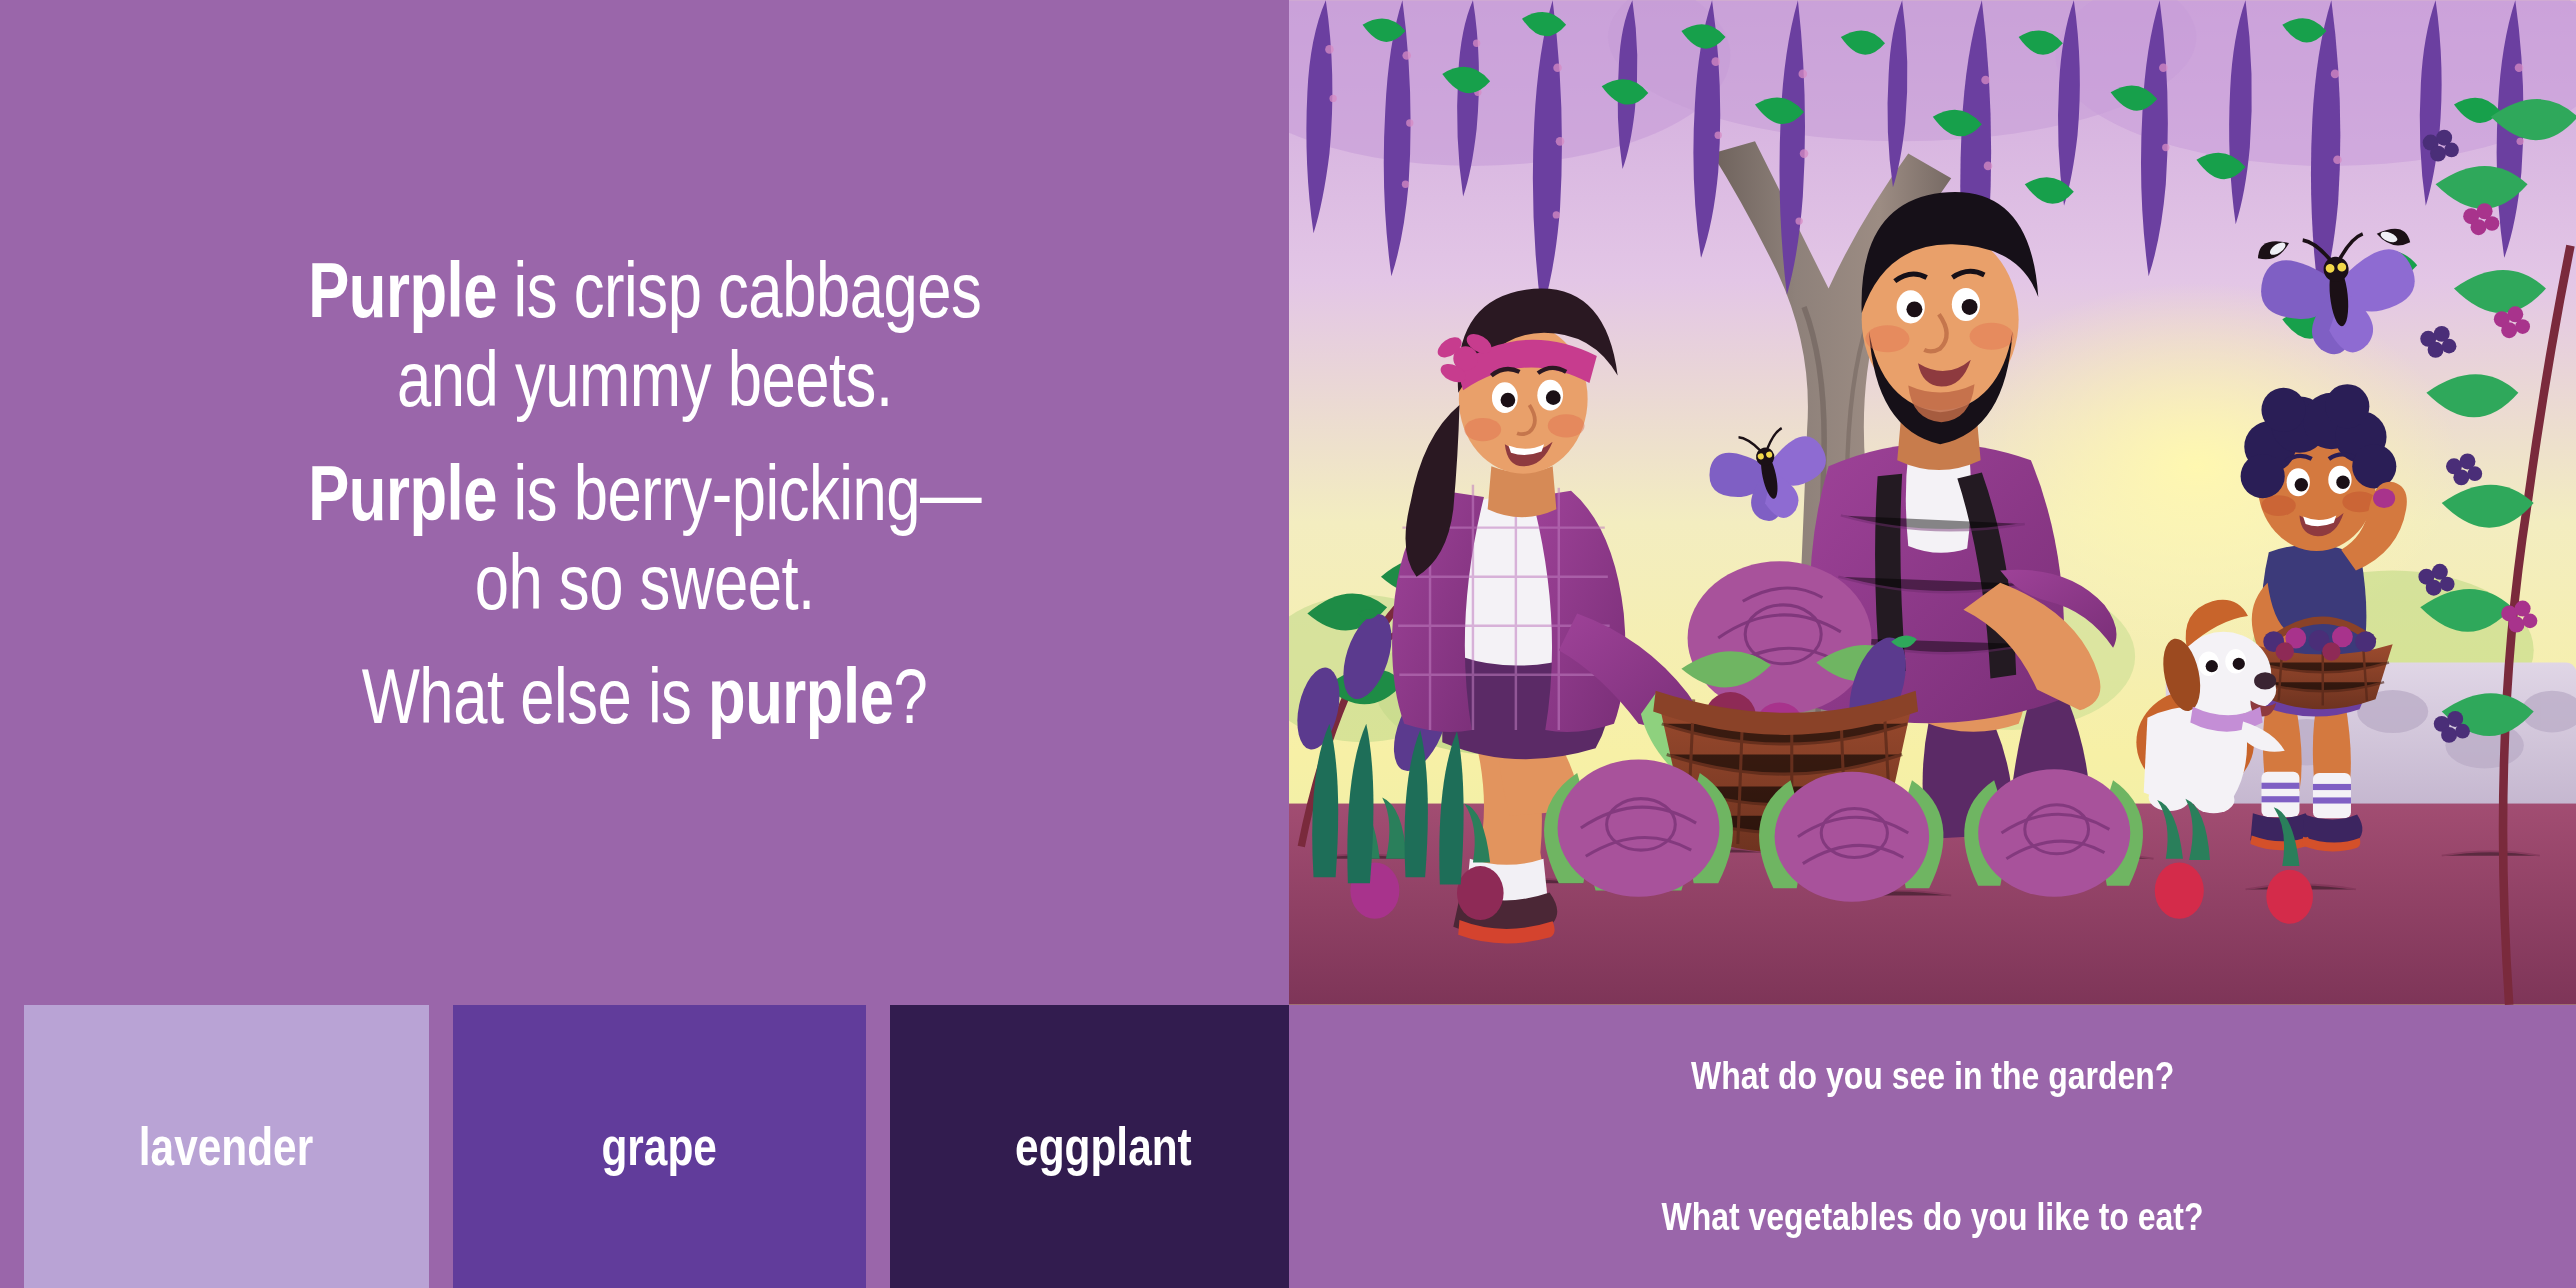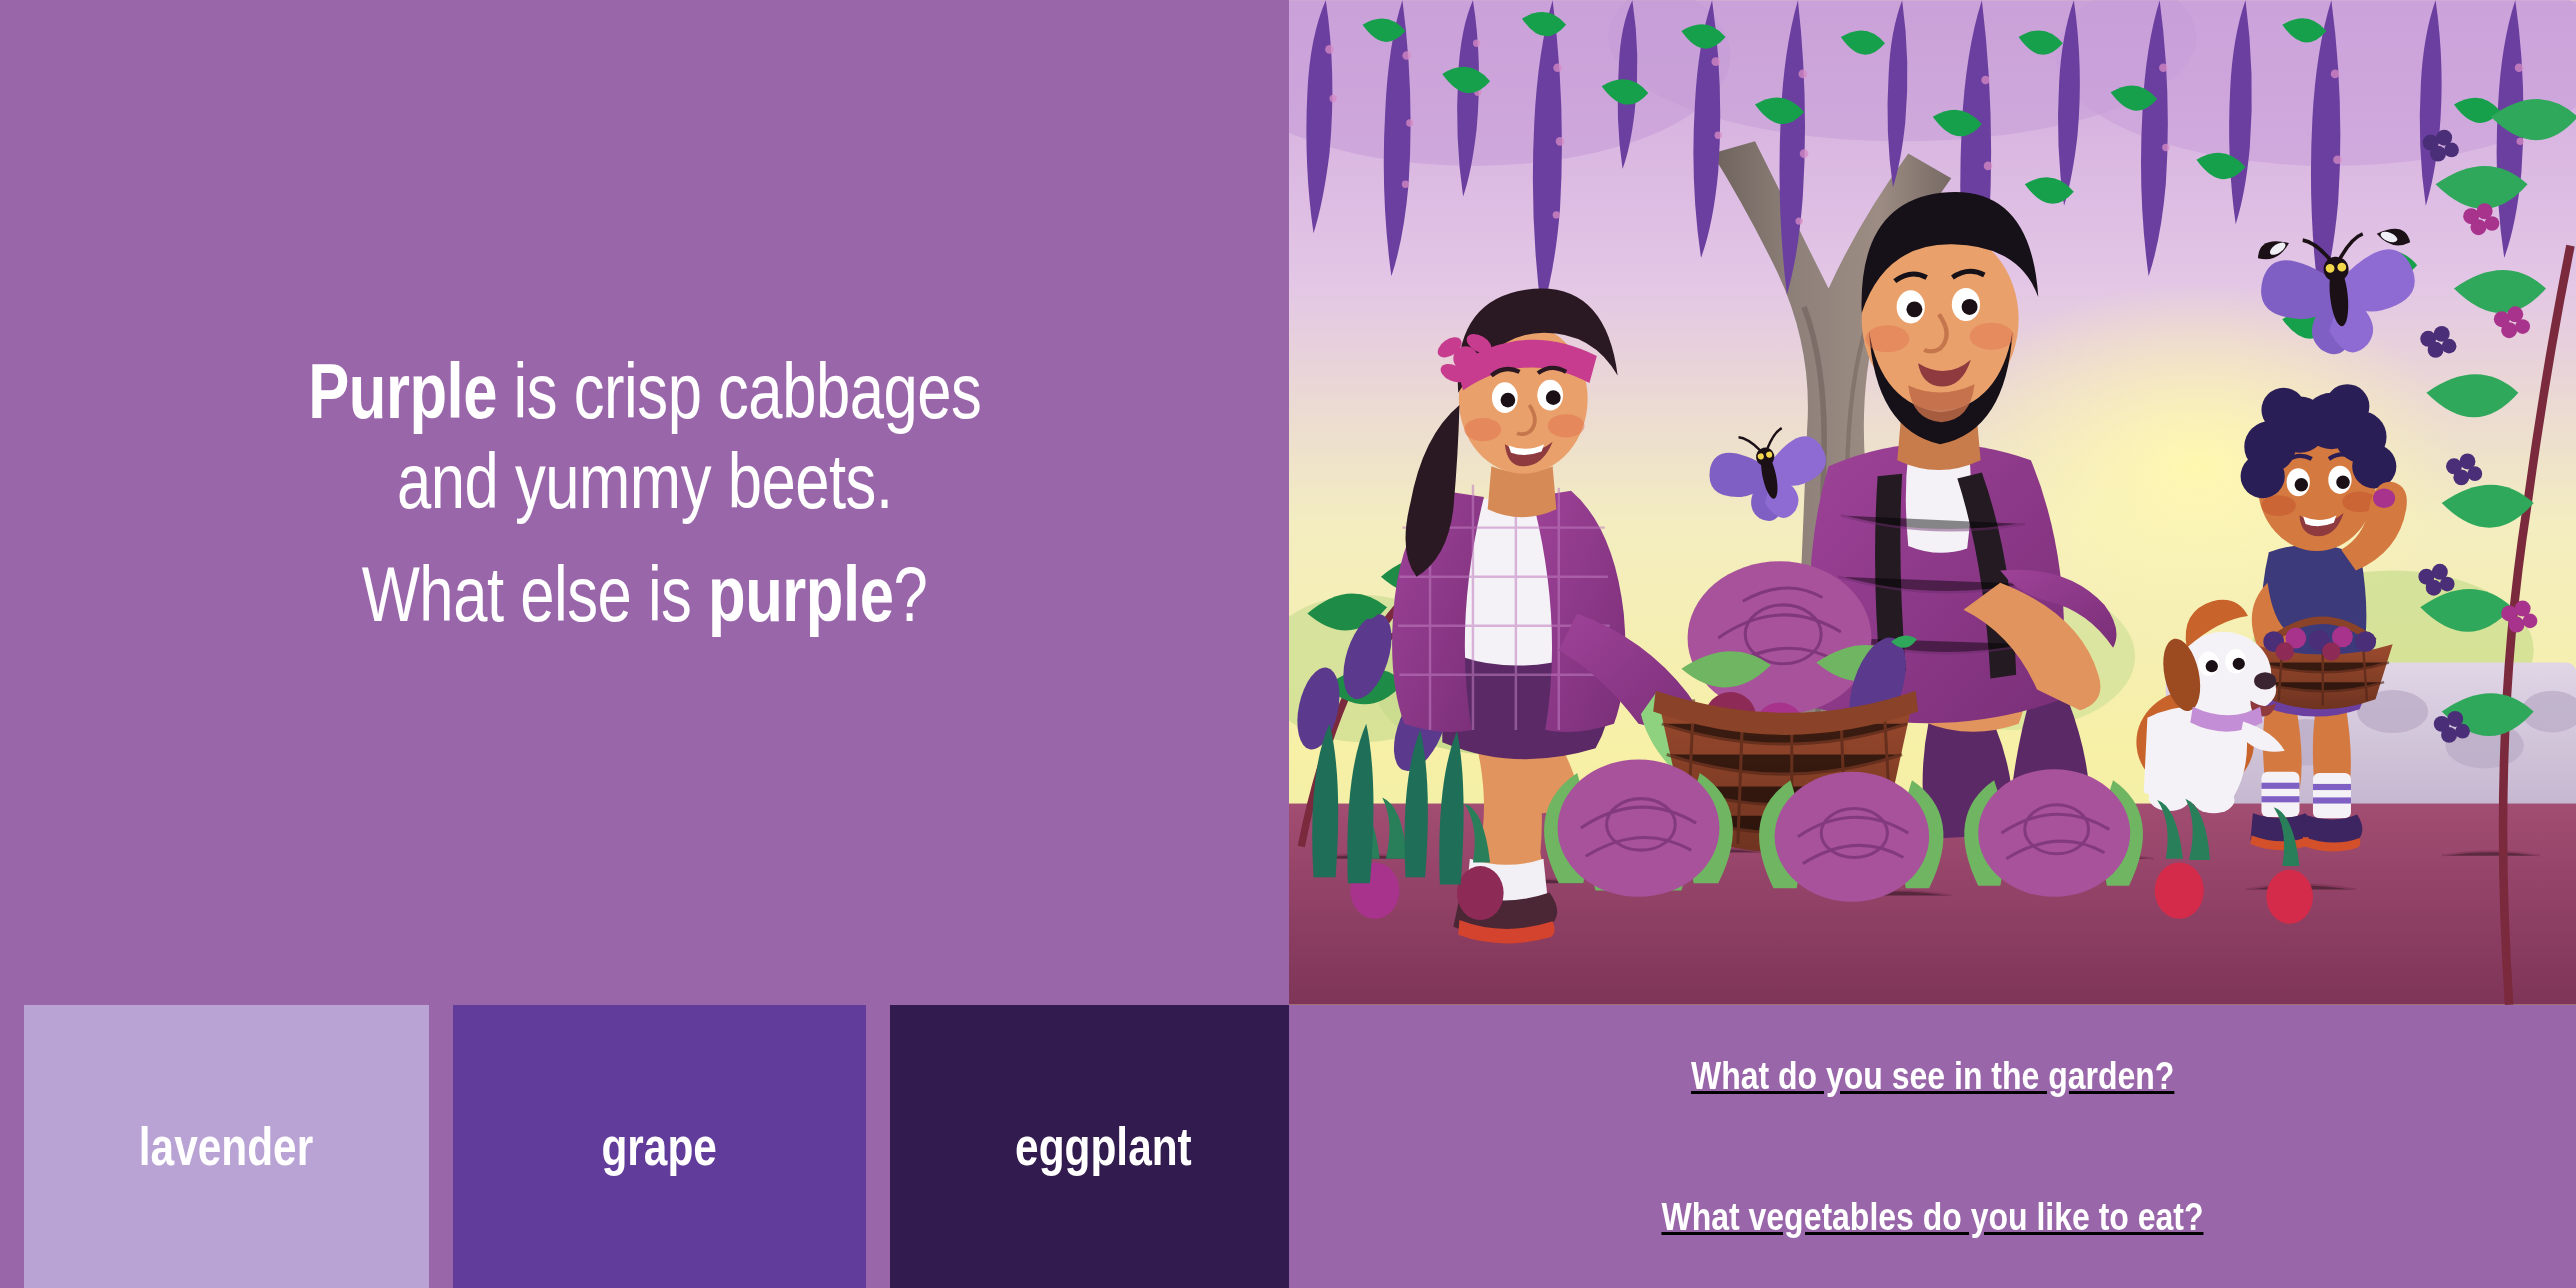--- a/index.html
+++ b/index.html
@@ -37,21 +37,21 @@
   #swatch-lavender { width:429px; background:#B9A3D5; }
   #swatch-grape    { width:439px; background:#613C9B; }
   #swatch-eggplant { width:421px; background:#321C4F;padding-left:28px; }
 
   
   #illustration { position:absolute; left:1289px; top:0; width:1287px; height:1005px;
     overflow:hidden; background:#F3E8A8; }
 
   
   #question-bands { position:absolute; left:1289px; top:1005px; width:1287px; height:283px;
-    display:flex; flex-direction:column;text-decoration:underline; }
+    display:flex; flex-direction:column; }
   .q-band { flex:1; display:flex; align-items:center; justify-content:center; }
   .q-text { color:#FFFFFF; font-weight:700; font-size:39px;
     font-family:"Liberation Sans", sans-serif;
     transform:scaleX(0.82); white-space:nowrap; }
   .q-light { background:#9A66AA; }
   .q-dark  { background:#61409B; }
   svg { display:block; }
 </style>
 </head>
 <body>
@@ -63,20 +63,28 @@
 
       <div class="verse-stanza">
         <div class="verse-line">
           <span class="vb">Purple</span><span class="vr"> is crisp cabbages</span>
         </div>
         <div class="verse-line">
           <span class="vr">and yummy beets.</span>
         </div>
       </div>
 
+      <div class="verse-stanza">
+        <div class="verse-line">
+          <span class="vb">Purple</span><span class="vr"> is berry-picking—</span>
+        </div>
+        <div class="verse-line">
+          <span class="vr">oh so sweet.</span>
+        </div>
+      </div>
 
       <div class="verse-stanza">
         <div class="verse-line">
           <span class="vr">What else is </span><span class="vb">purple</span><span class="vr">?</span>
         </div>
       </div>
 
     </div>
   </div>
 

